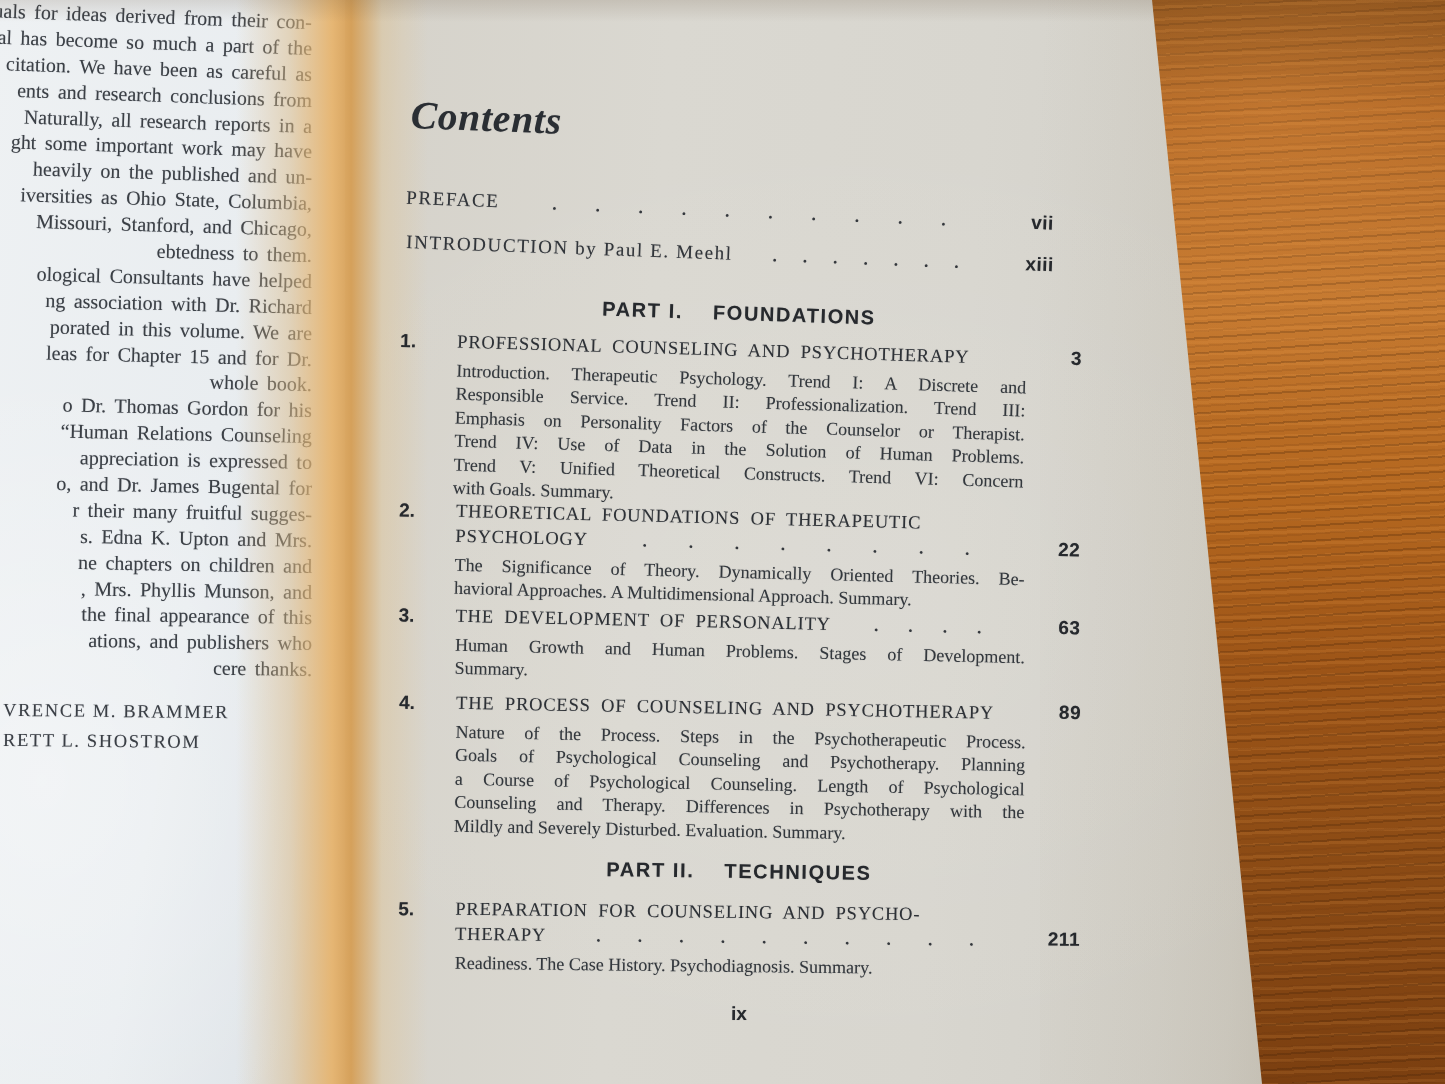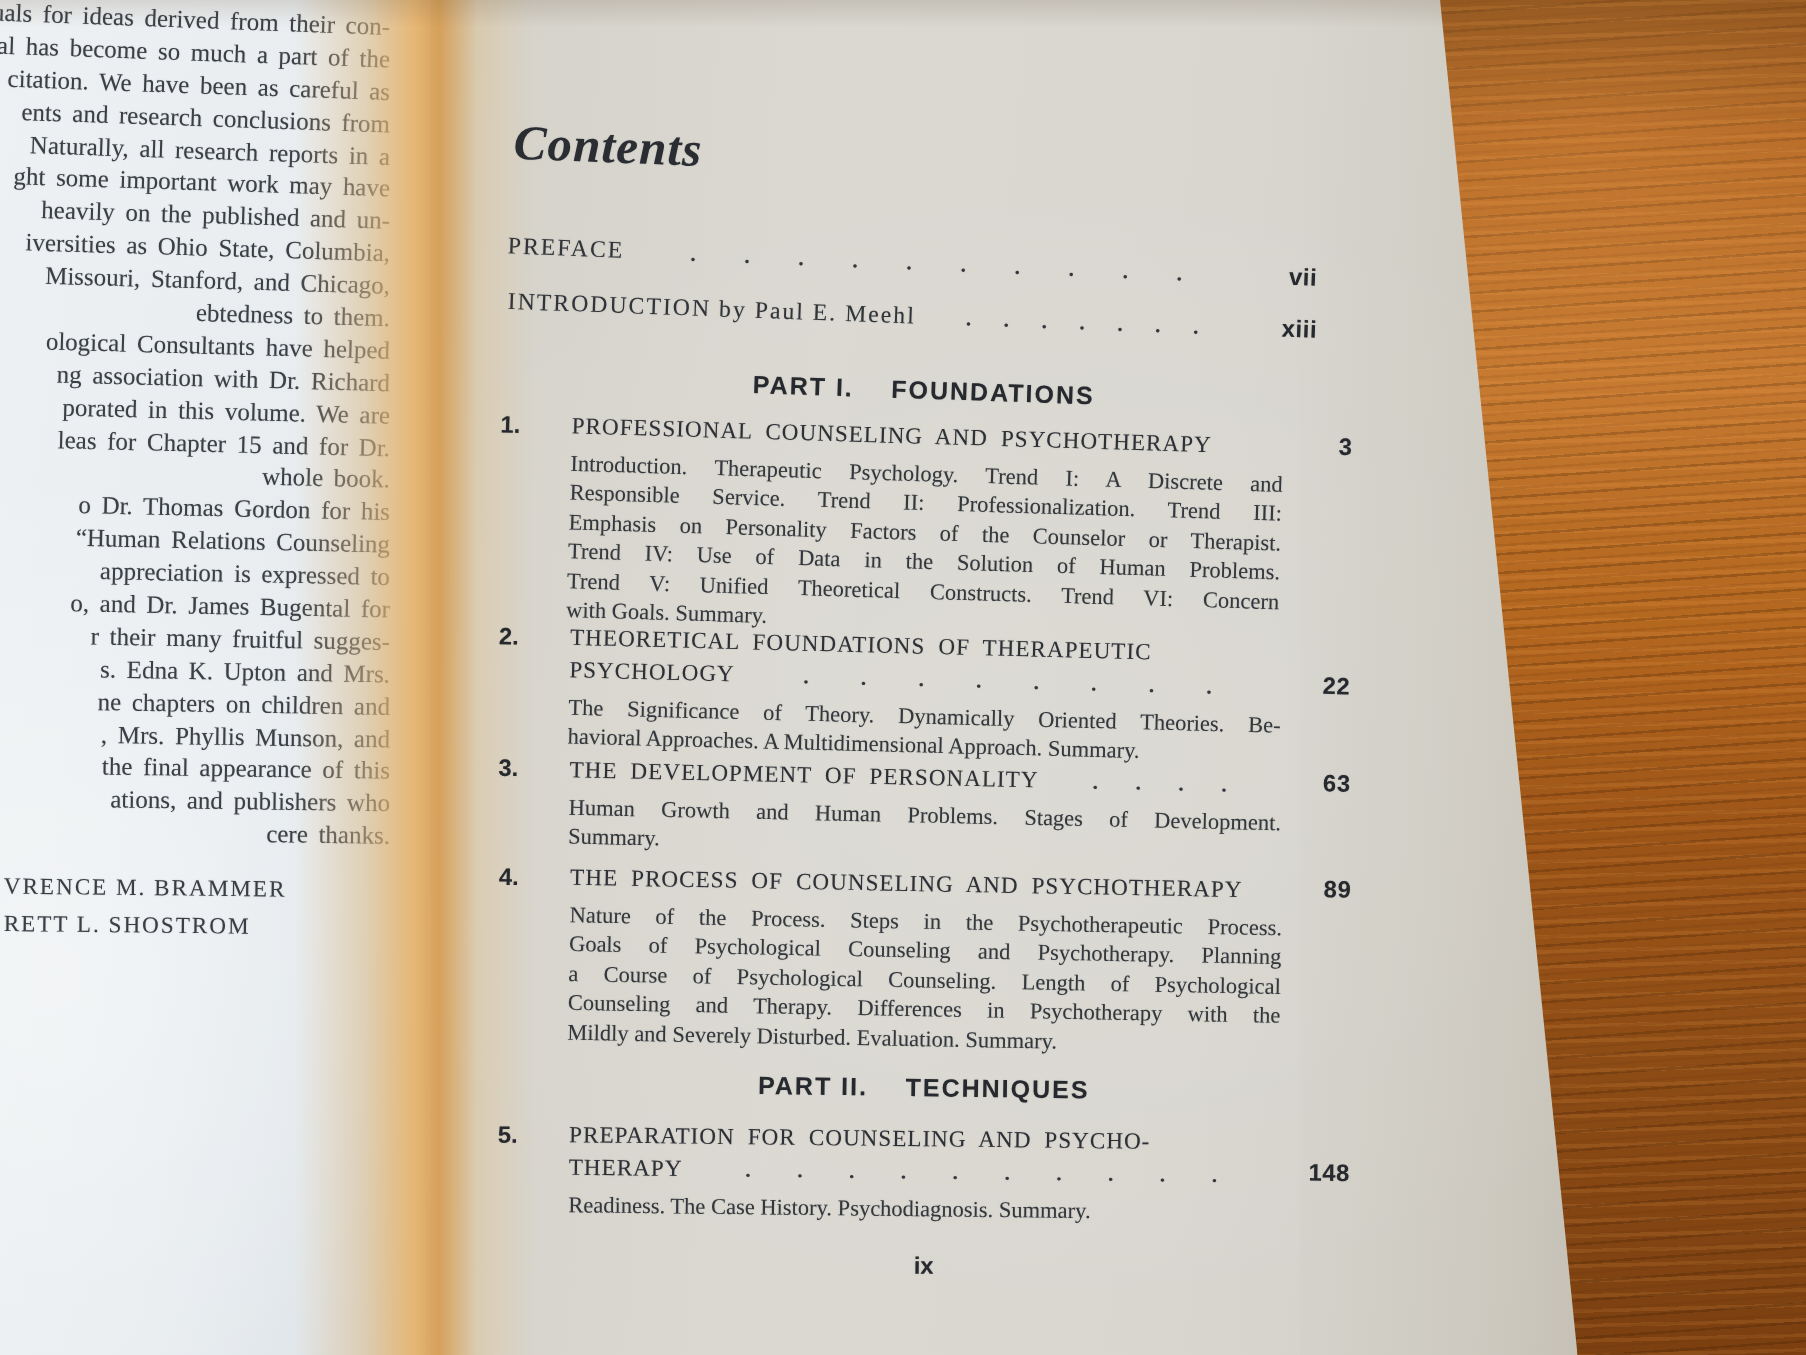--- a/index.html
+++ b/index.html
@@ -280,19 +280,19 @@
                   <i>.</i>
                   <i>.</i>
                   <i>.</i>
                   <i>.</i>
                 </span>
               </div>
               <div class="e-body">
                 <div class="jline jlast">Readiness. The Case History. Psychodiagnosis. Summary.</div>
               </div>
             </div>
-            <div class="pg e-page" style="margin-top: 25px;">148</div>
+            <div class="pg e-page" style="margin-top: 25px;">211</div>
           </div>
         </div>
       <div class="rp-folio">ix</div>
     </div>
   </div>
 </div>
 
 </body></html>

